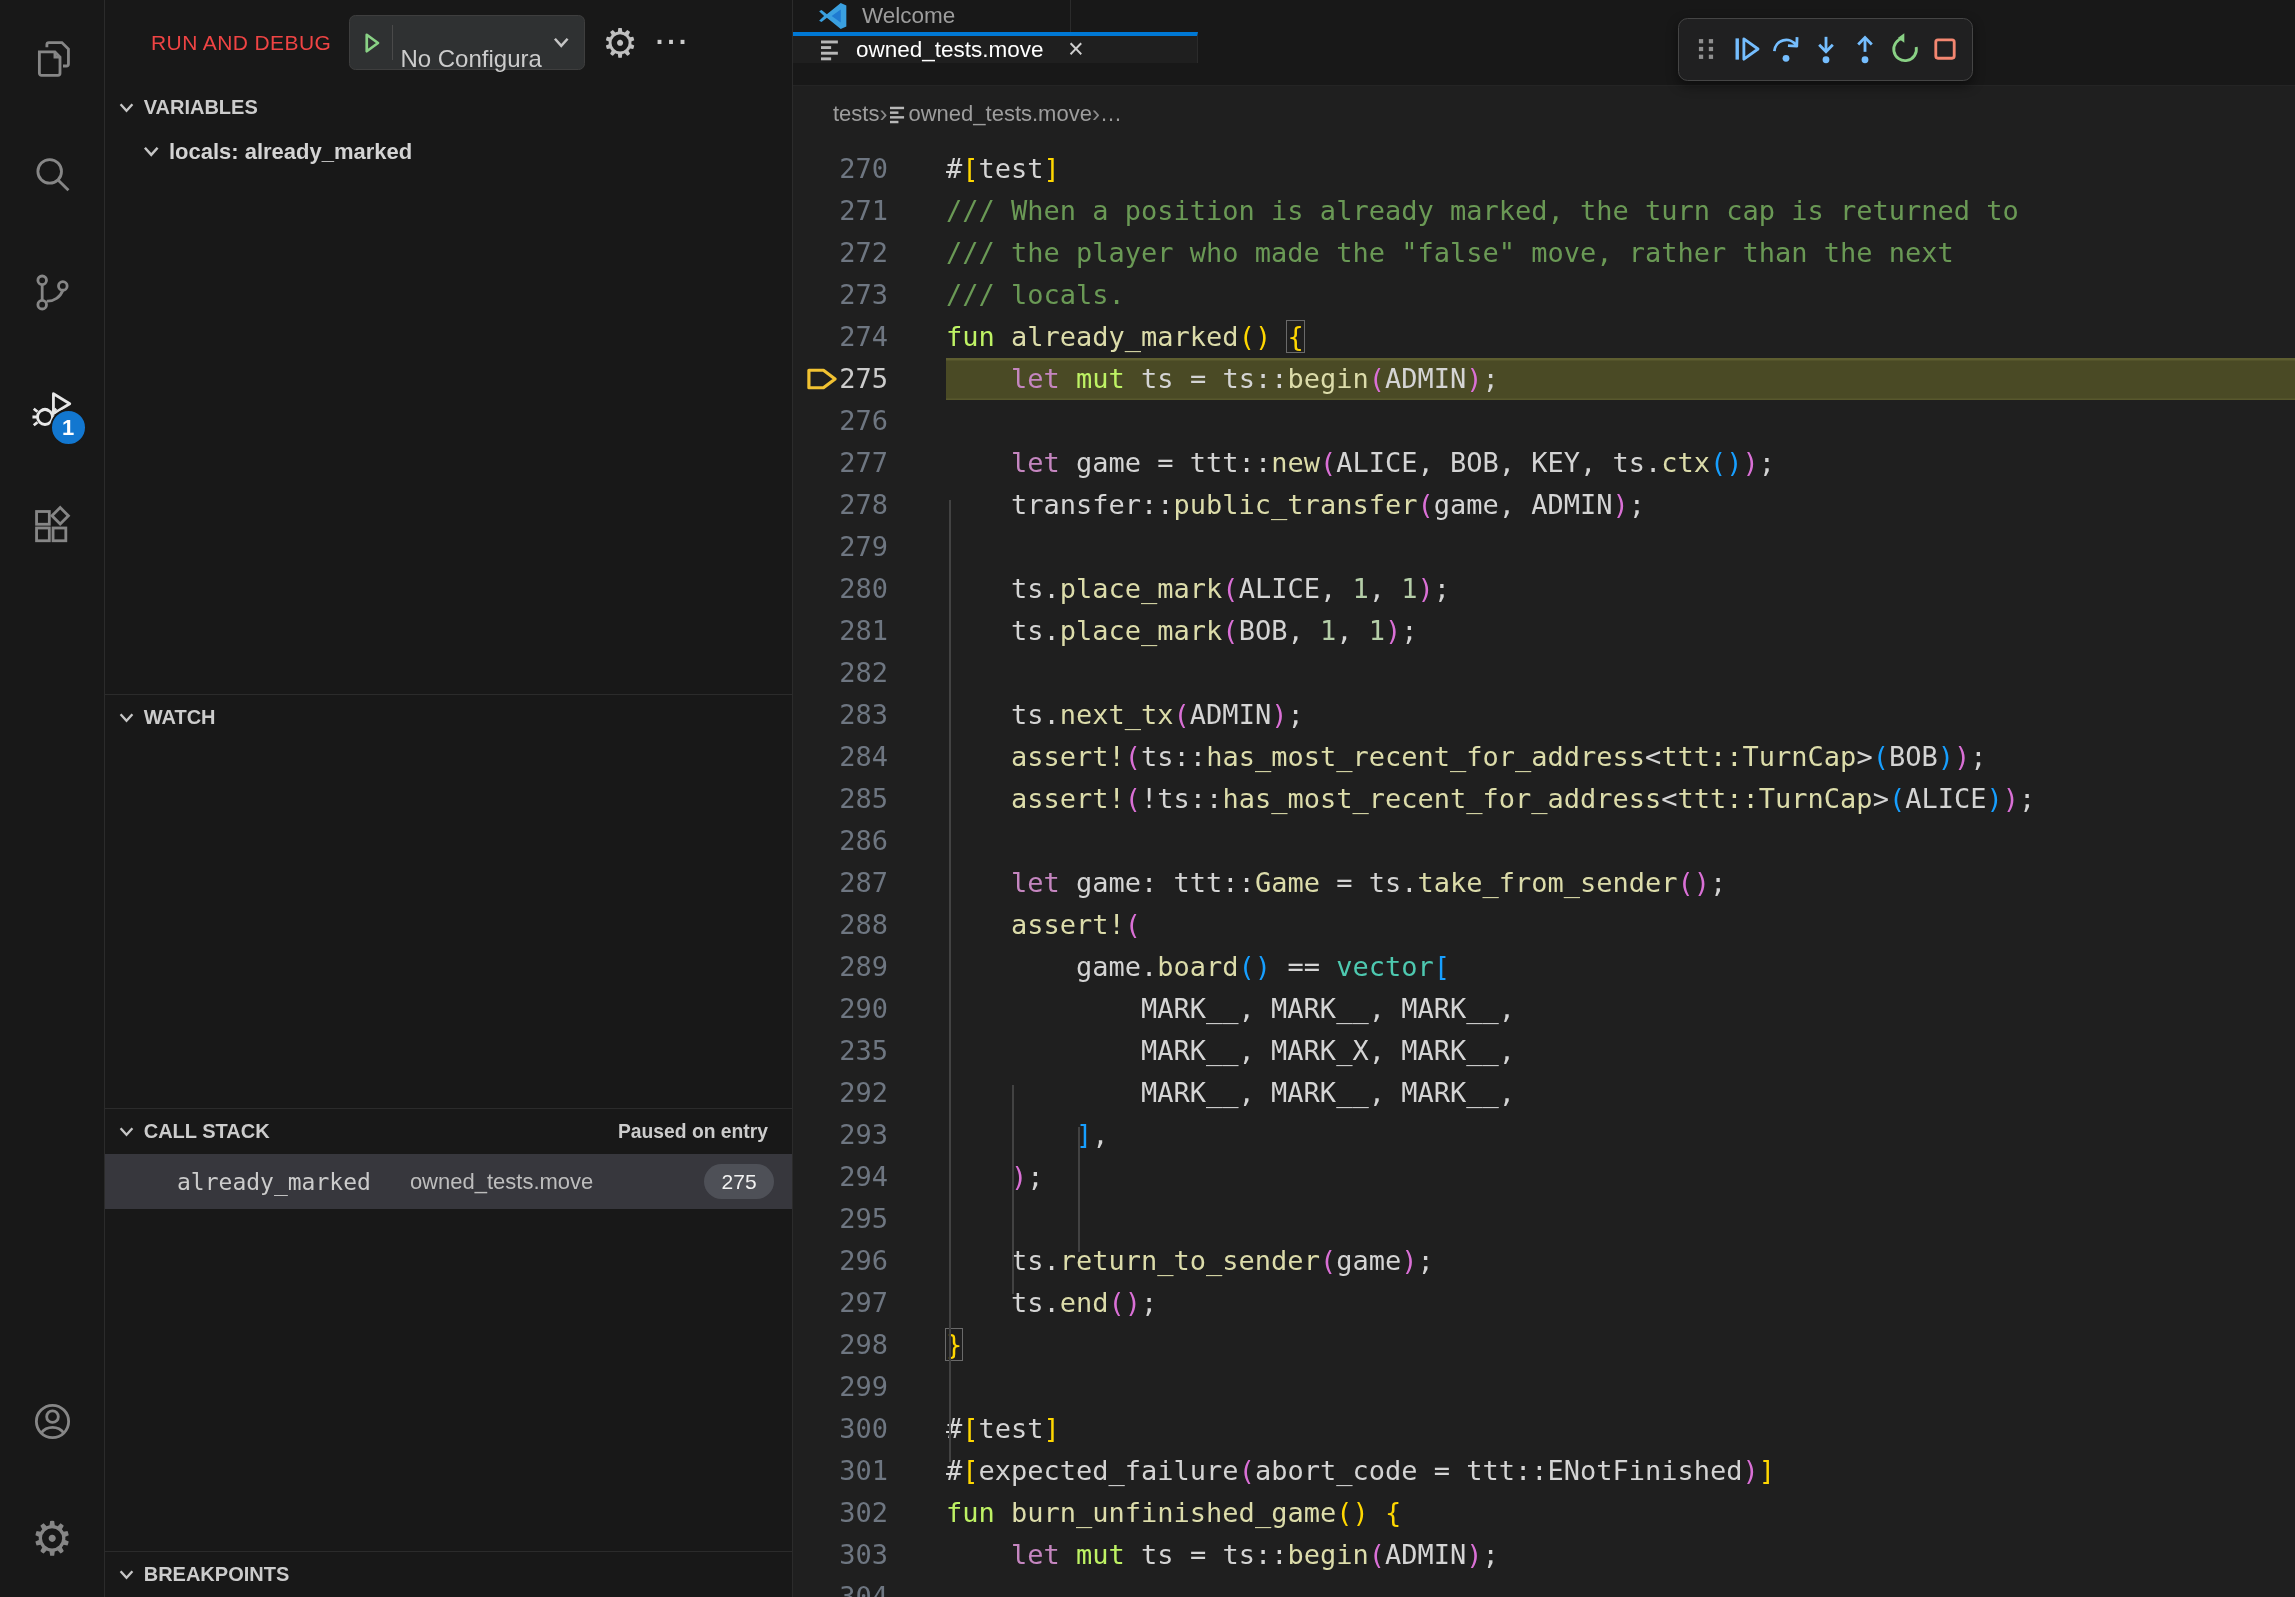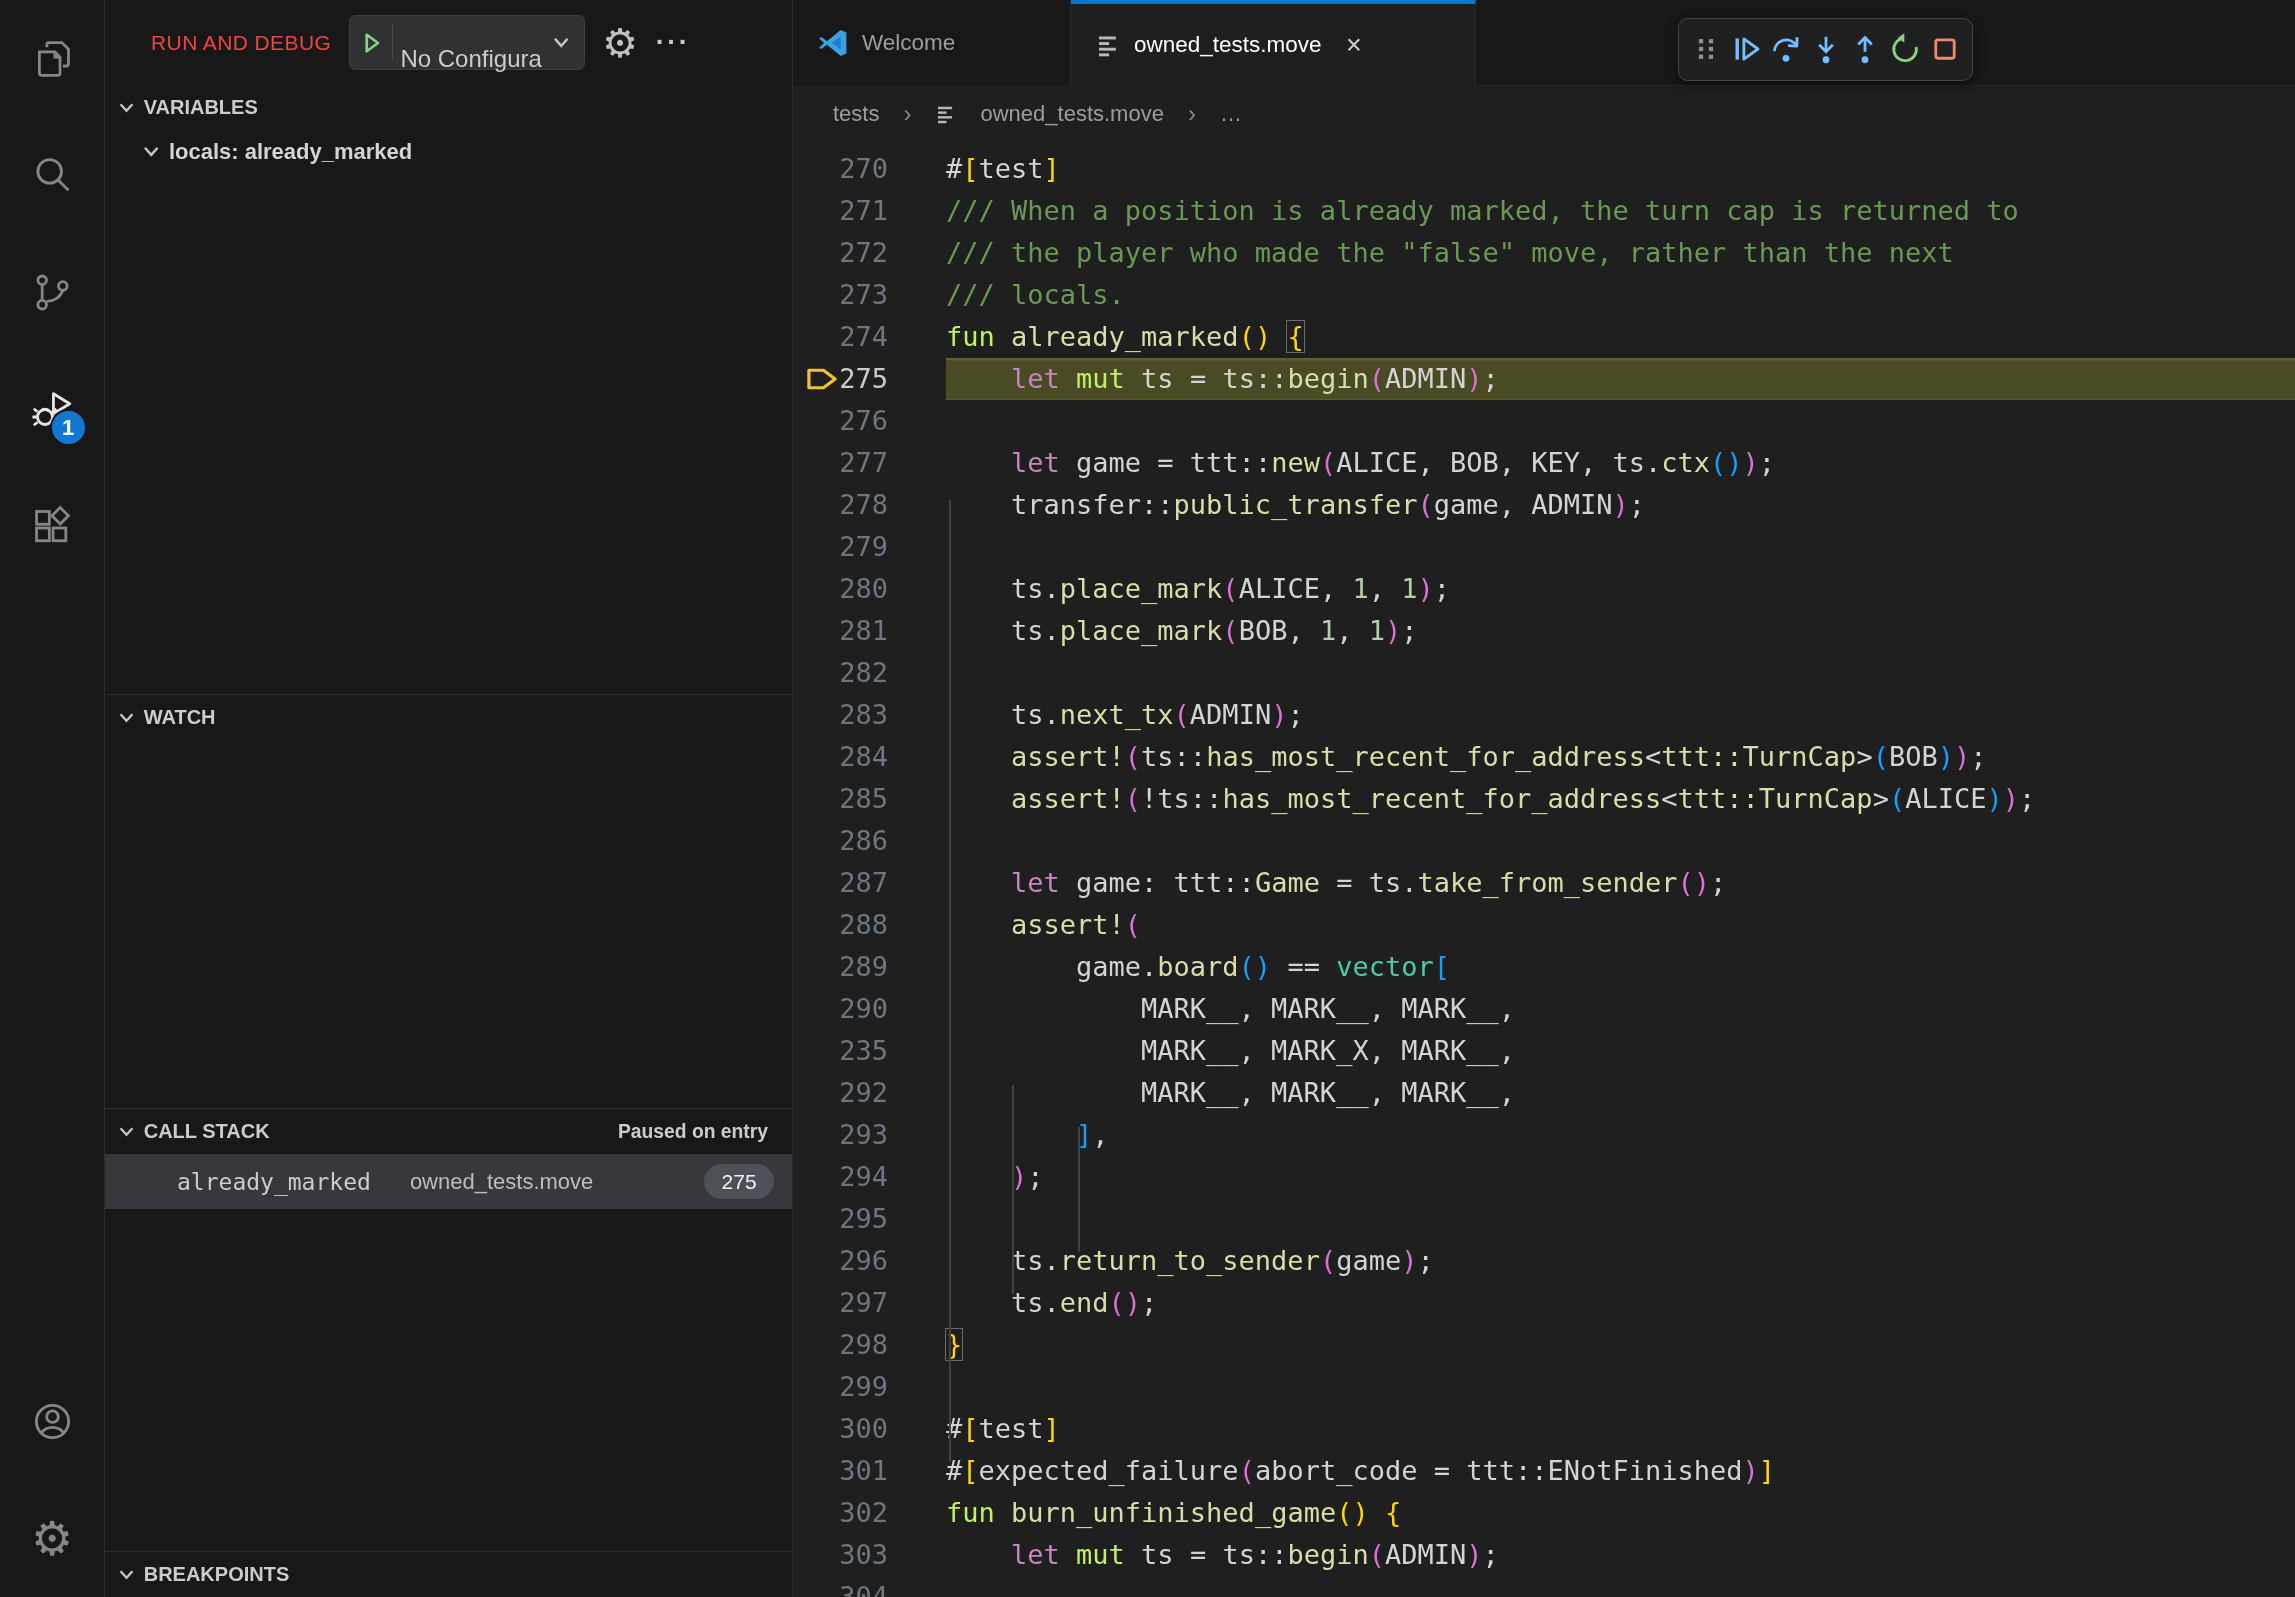--- a/index.html
+++ b/index.html
@@ -46,32 +46,32 @@
   .spacer { flex:1; }
   .hd-right { margin-left:auto; font-size:19.3px; font-weight:700; color:#cccccc; }
   .cs-row { height:55px; background:#37373d; display:flex; align-items:center; padding:0 17.7px 0 72px; cursor:pointer; }
   .cs-func { font-family:"DejaVu Sans Mono", monospace; font-size:23px; color:#cccccc; }
   .cs-file { margin-left:39px; font-size:22px; color:#bdbdbd; }
   .cs-badge { margin-left:auto; background:#4e5057; color:#f2f2f2; font-size:21px;
     padding:5.6px 17.7px; border-radius:21px; }
 
   
   #editor { flex:1; height:100%; background:#1f1f1f; position:relative; display:flex; flex-direction:column; }
-  .tabbar { height:86px; background:#181818; display:flex; }
+  .tabbar { height:86px; background:#181818; display:flex;flex-direction:column; }
   .tab { display:flex; align-items:center; padding:0 24px; gap:13px; font-size:22.5px;
     border-right:0.8px solid #2b2b2b; cursor:pointer; position:relative; }
   .tab.welcome { color:#9d9d9d; width:278px; }
   .tab.active-tab { background:#1f1f1f; color:#ffffff; width:405px; border-top:4px solid #0078d4; }
   .tab .closex { margin-left:11.3px; color:#cfcfcf; font-size:27px; line-height:1; cursor:pointer; }
   .tab-filler { flex:1; background:#181818; border-bottom:0.8px solid #242424; }
   .vsc-logo { width:32px; height:32px; flex:none; }
   .fileicon { width:26px; height:27px; flex:none; }
   .fileicon rect { fill:#b8b8b8; }
 
-  .breadcrumb { height:56px; display:flex; align-items:center; gap:24px; padding-left:40px;
+  .breadcrumb { height:56px; display:flex; align-items:center; gap:0; padding-left:40px;
     font-size:22px; color:#9d9d9d; background:#1f1f1f; }
   .bc-sep { color:#8a8a8a; font-size:24px; }
   .bc-item { cursor:pointer; }
 
   .codearea { position:relative; flex:1; overflow:hidden; padding-top:6.4px; }
   .iguide { position:absolute; width:1.6px; background:#424242; z-index:3; }
   #g0 { left:156px; top:358px; height:962px; }
   #g1 { left:219px; top:943px; height:209px; }
   #g2 { left:285px; top:985px; height:125px; }
 

